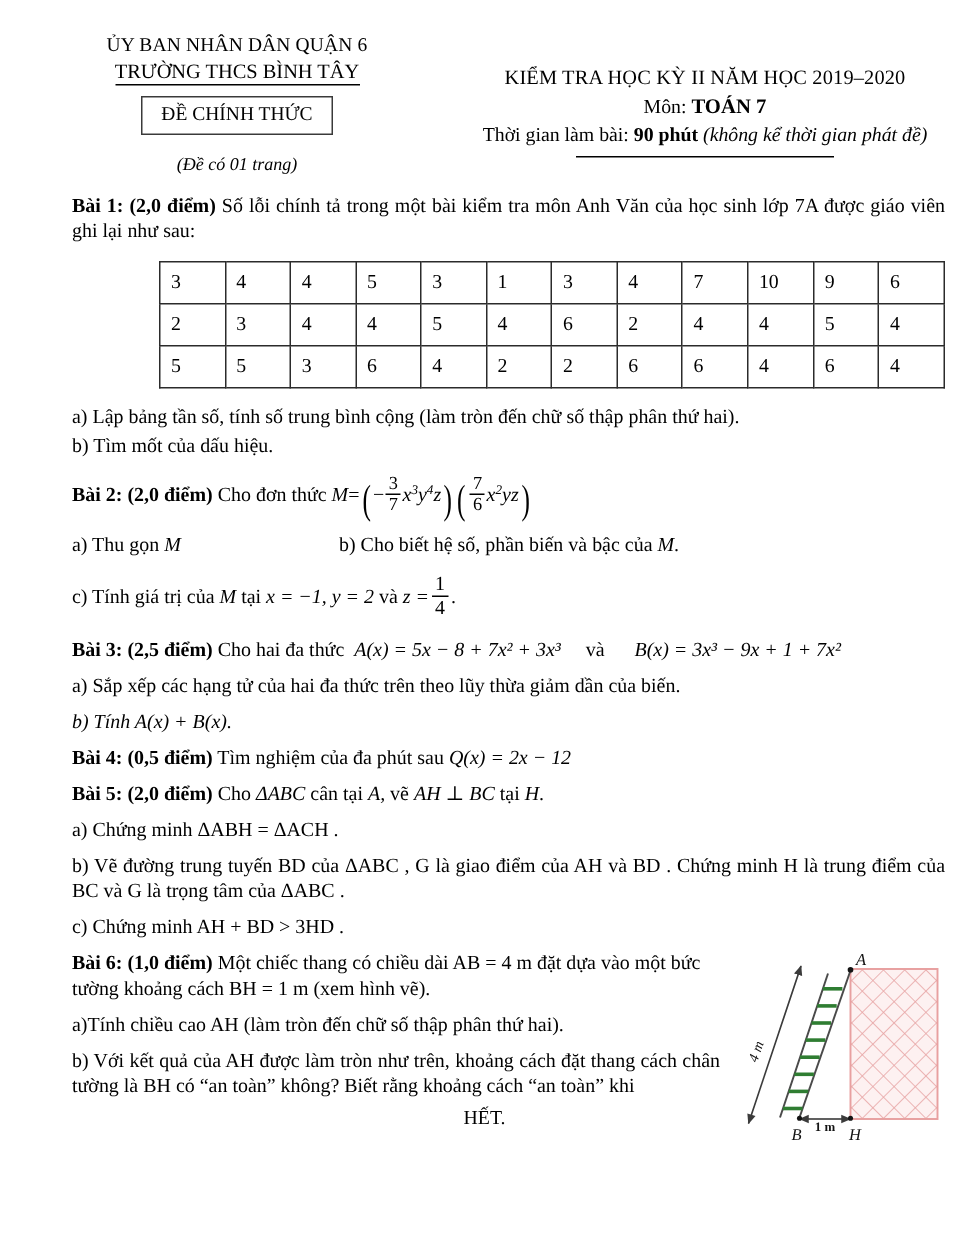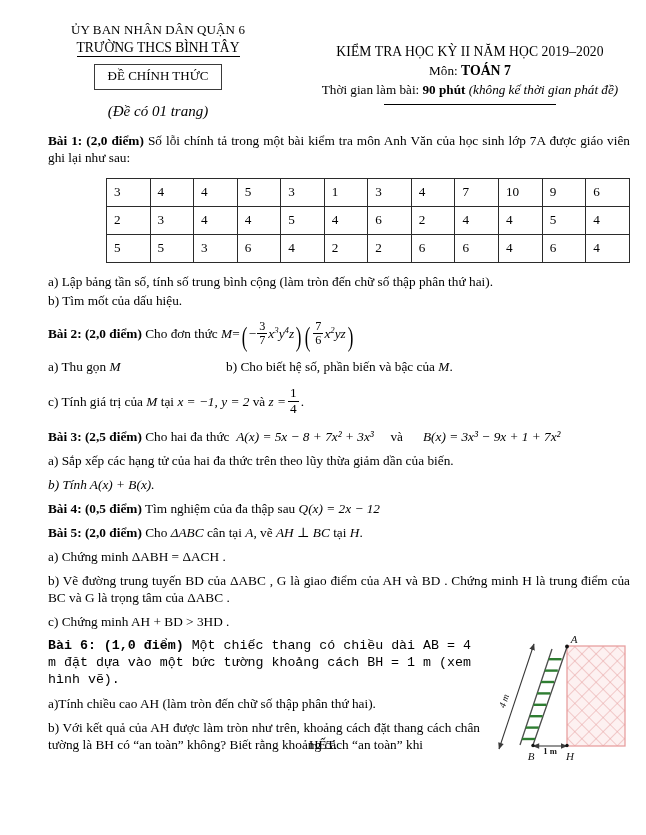--- a/index.html
+++ b/index.html
@@ -54,21 +54,21 @@
   .official-box {
     display: inline-block;
     border: 1.3px solid #3a3a3a;
     padding: 3px 13px 4px 13px;
     margin-top: 7px;
     font-size: 13px;
   }
   .pages-note {
     margin-top: 12px;
     font-style: italic;
-    font-size: 15px;
+    font-size: 12px;
   }
   .header-right {
     flex: 1;
     text-align: center;
     padding-top: 21px;
     position: relative;
   }
   .hr-line1 {
     font-weight: normal;
     font-size: 13.6px;
@@ -339,41 +339,41 @@
     </div>
 
     <div class="para gap-sm">a) Sắp xếp các hạng tử của hai đa thức trên theo lũy thừa giảm dần của biến.</div>
 
     <div class="subrow gap-sm">
       <div class="c1 math">b) Tính  A(x) + B(x).</div>
     </div>
 
     <div class="para gap-sm">
       <b class="lead">Bài 4: (0,5 điểm)</b>
-      <span>Tìm nghiệm của đa thập sau</span>
+      <span>Tìm nghiệm của đa phút sau</span>
       <span class="math">Q(x) = 2x − 12</span>
     </div>
 
     <div class="para gap-sm">
       <b class="lead">Bài 5: (2,0 điểm)</b>
       <span>Cho</span>
       <span class="math">ΔABC</span>
       <span>cân tại</span>
       <span class="math">A,</span>
       <span>vẽ</span>
       <span class="math">AH ⊥ BC</span>
       <span>tại</span>
       <span class="math">H</span><span>.</span>
     </div>
 
     <div class="para gap-sm">a) Chứng minh  ΔABH = ΔACH .</div>
     <div class="para gap-sm justified">b) Vẽ đường trung tuyến BD của ΔABC , G  là giao điểm của  AH  và  BD . Chứng minh  H  là trung điểm của  BC  và  G  là trọng tâm của ΔABC .</div>
     <div class="para gap-sm">c) Chứng minh  AH + BD &gt; 3HD .</div>
 
-    <div class="para gap-sm" style="padding-right:150px;font-family:Liberation Mono, monospace;">
+    <div class="para gap-sm" style="padding-right:150px;">
       <b class="lead">Bài 6: (1,0 điểm)</b>
       <span>Một chiếc thang có chiều dài  AB = 4 m  đặt dựa vào một bức tường khoảng cách  BH = 1 m (xem hình vẽ).</span>
     </div>
 
     <div class="para gap-sm" style="padding-right:150px;">a)Tính chiều cao  AH  (làm tròn đến chữ số thập phân thứ hai).</div>
 
     <div class="para gap-sm justified" style="padding-right:150px;">b) Với kết quả của  AH  được làm tròn như trên, khoảng cách đặt thang cách chân tường là  BH  có “an toàn” không? Biết rằng khoảng cách “an toàn”   khi</div>
 
 
   </div>

